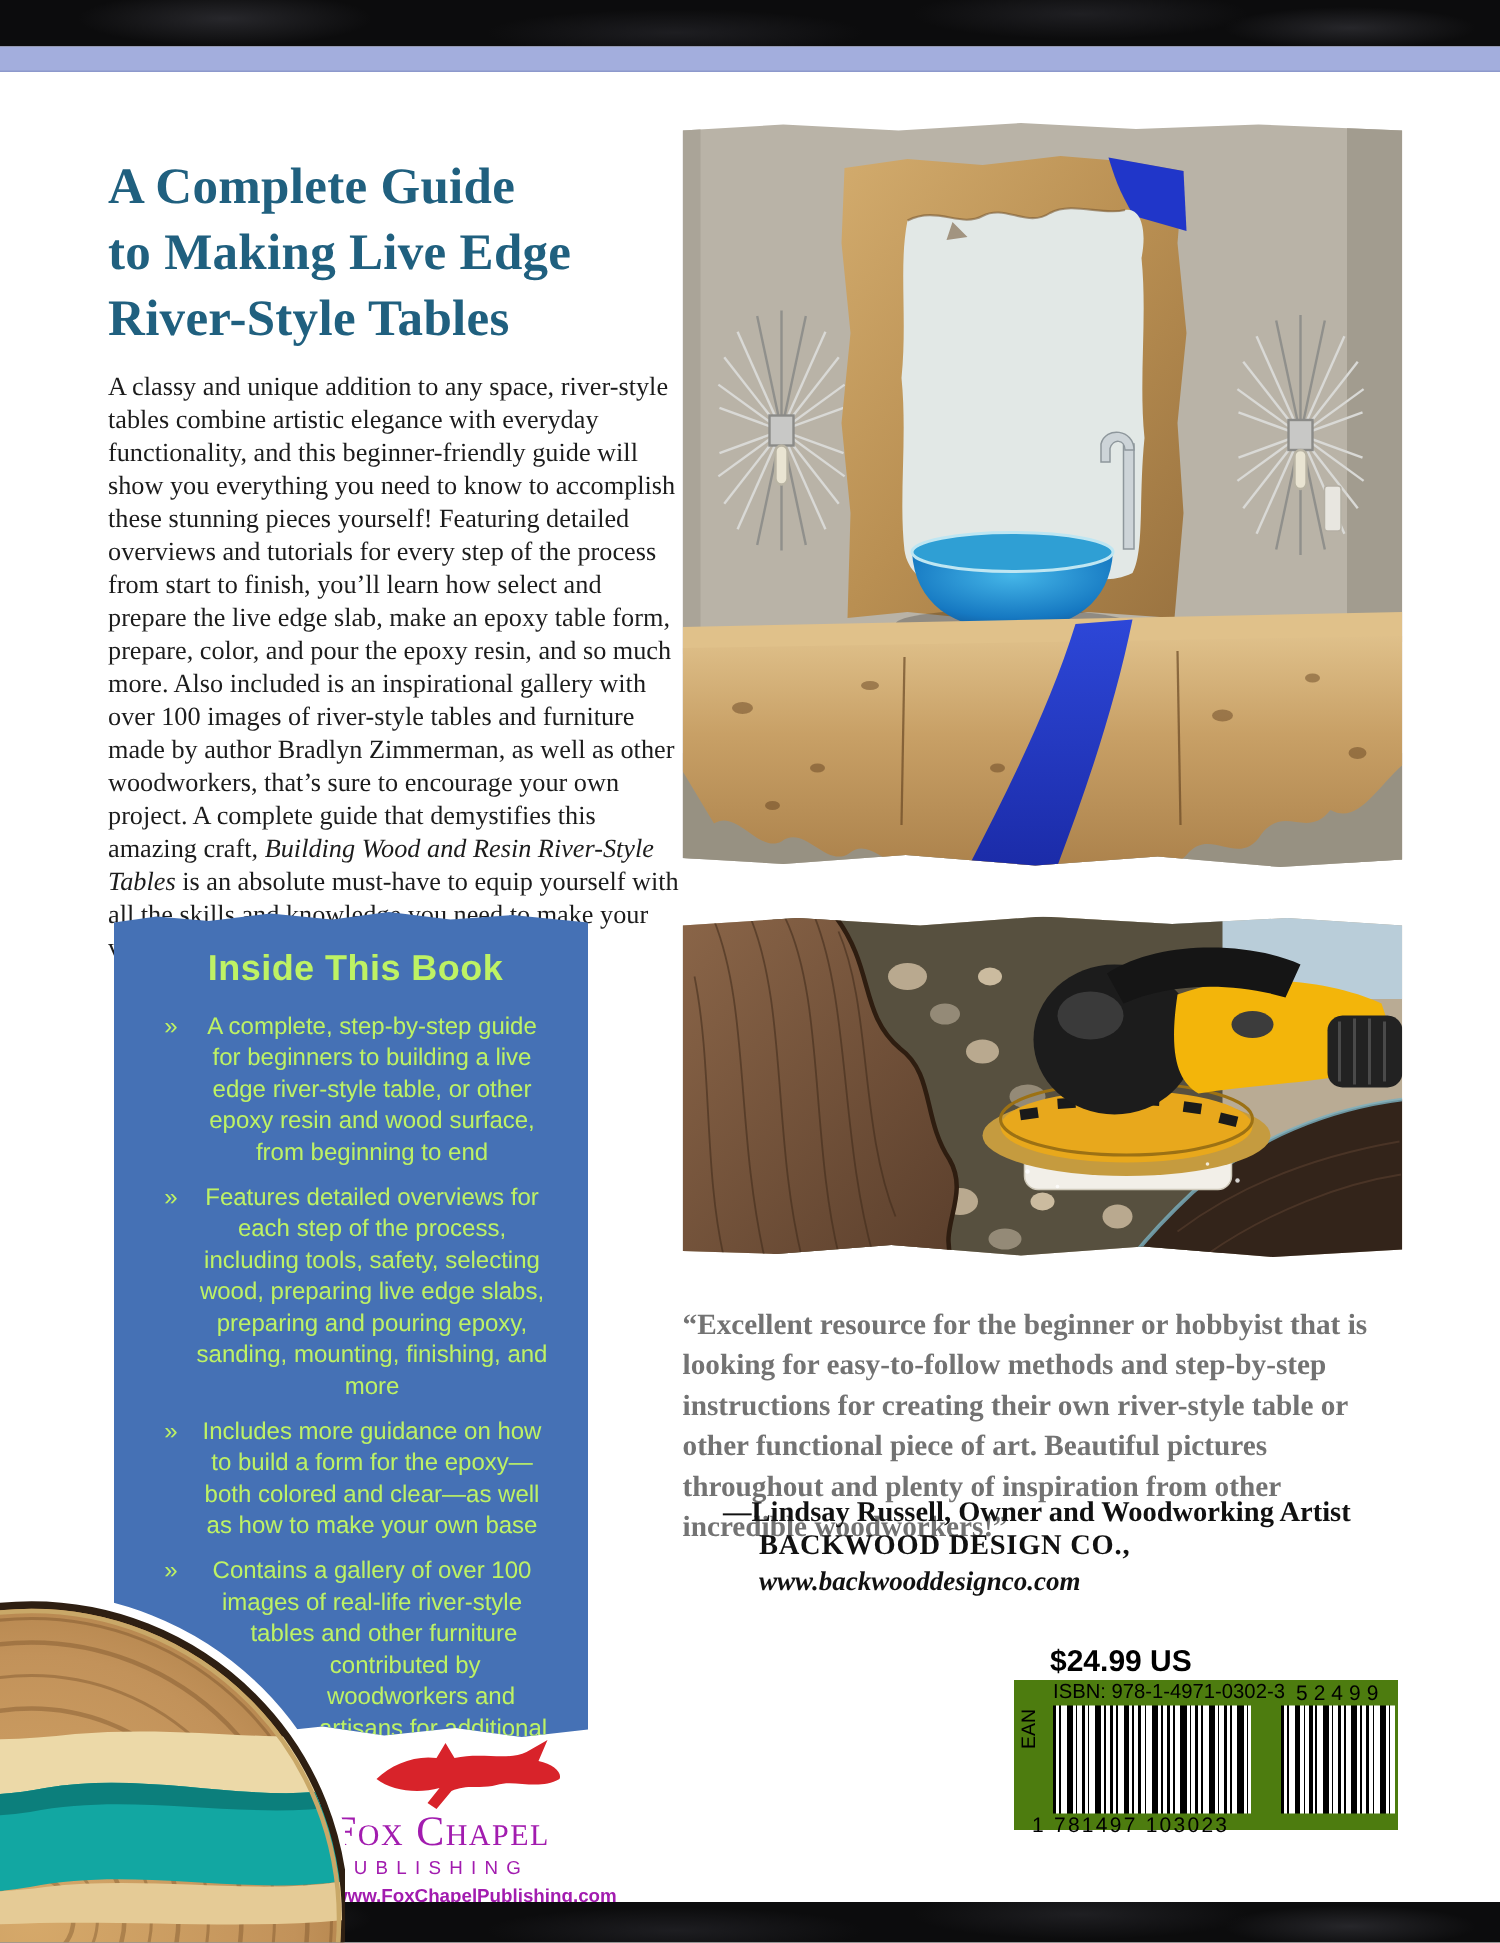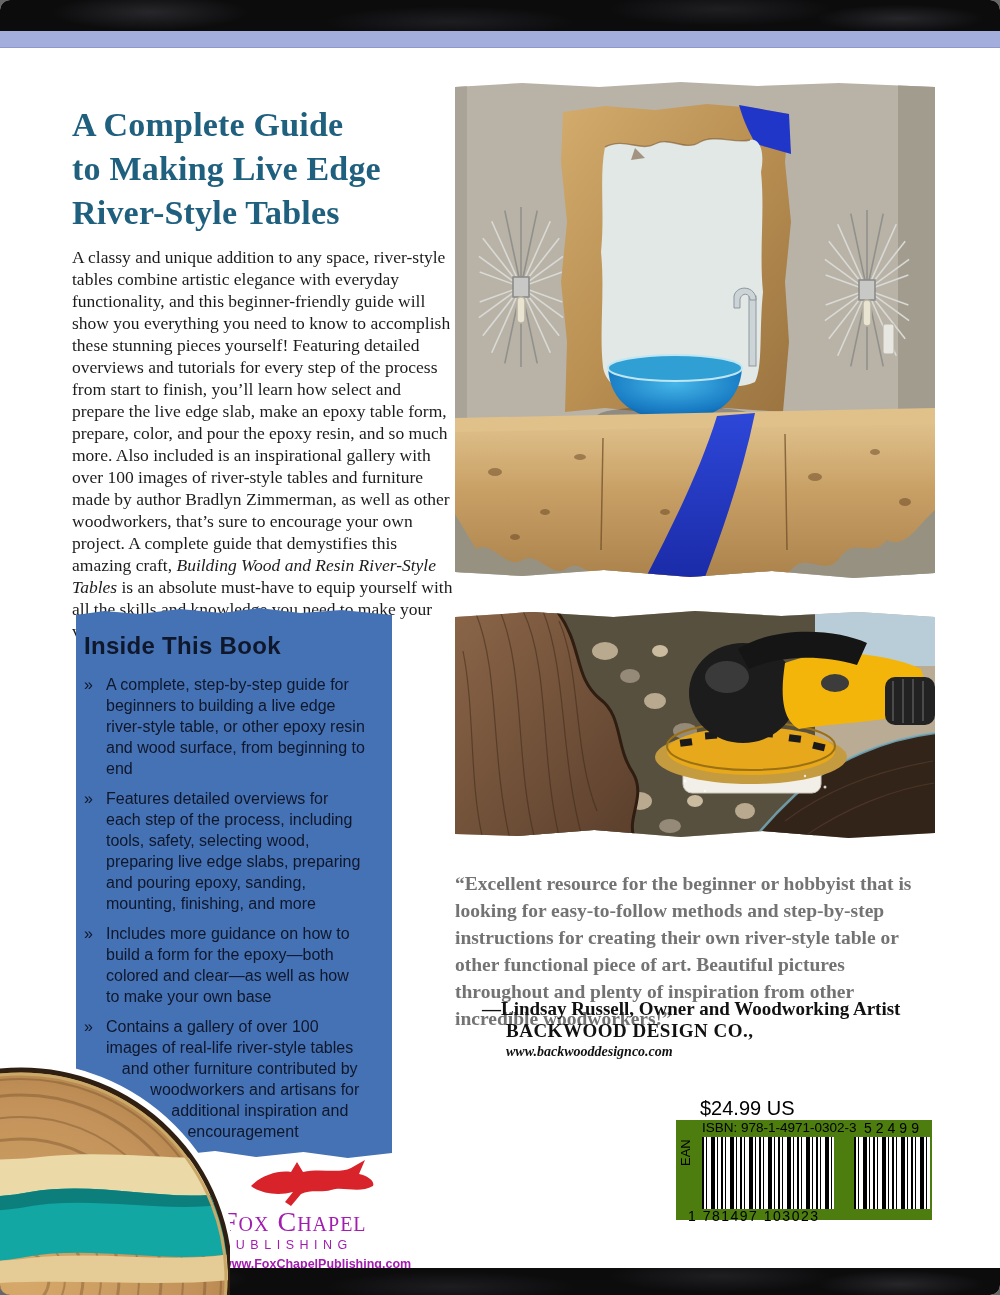--- a/index.html
+++ b/index.html
@@ -1,20 +1,19 @@
 <!DOCTYPE html>
 <html><head>
 <meta charset="utf-8">
 <style>
   html,body{margin:0;padding:0;background:#666;}
   #cover{
     position:relative;width:1000px;height:1295px;margin:0 auto;
     background:#ffffff;overflow:hidden;
     font-family:"Liberation Serif",serif;
-    border-radius:10px;
   }
   
   .marble{
     position:absolute;left:0;width:1000px;background:#0c0c0d;
     background-image:
       radial-gradient(140px 26px at 15% 40%, rgba(90,90,100,.35), transparent 70%),
       radial-gradient(180px 22px at 45% 70%, rgba(70,70,80,.30), transparent 70%),
       radial-gradient(160px 24px at 72% 30%, rgba(80,80,90,.28), transparent 70%),
       radial-gradient(120px 20px at 90% 60%, rgba(95,95,105,.32), transparent 70%);
   }
@@ -30,27 +29,28 @@
   }
   #description{
     position:absolute;left:72px;top:228px;width:384px;
     font-size:17.5px;line-height:22px;color:#1c1c1c;
   }
   #description .ital{font-style:italic;}
 
   
   #inside-box{
     position:absolute;left:76px;top:608px;width:316px;height:552px;
-    background:#4571b5;color:#0f172a;
+    background:#4571b5;color:#bef264;
     font-family:"Liberation Sans",sans-serif;
-    padding:24px 26px 0 8px;box-sizing:border-box;
+    padding:24px 26px 0 32px;box-sizing:border-box;
     clip-path:polygon(0 7px,9% 3px,20% 6px,33% 1px,46% 5px,58% 0,71% 5px,84% 2px,100% 7px,
                       100% calc(100% - 7px),86% calc(100% - 2px),72% calc(100% - 8px),
                       57% calc(100% - 3px),44% calc(100% - 9px),29% calc(100% - 4px),
                       14% calc(100% - 10px),0 calc(100% - 4px));
+    text-align:center;
   }
   #inside-heading{font-size:24px;font-weight:bold;letter-spacing:.3px;margin:0 0 14px 0;}
   .bullet{display:flex;gap:10px;margin-bottom:9px;}
   .bullet .mk{flex:0 0 12px;font-size:16px;line-height:21px;}
   .bullet .btext{font-size:16px;line-height:21px;}
   .wrap-spacer{float:left;width:90px;height:130px;shape-outside:circle(215px at -97px 246px);}
 
   
   .photo{position:absolute;left:455px;width:480px;box-shadow:0 1px 5px rgba(0,0,0,.25);}
   #photo-vanity{top:82px;height:497px;
@@ -63,26 +63,26 @@
                       47% calc(100% - 3px),29% calc(100% - 10px),13% calc(100% - 4px),0 calc(100% - 6px));}
 
   
   #quote{
     position:absolute;left:455px;top:850px;width:484px;
     font-size:19.5px;line-height:27px;font-weight:bold;color:#737373;
   }
   #attribution{position:absolute;left:482px;top:998px;color:#111;}
   #attr-name{font-size:19px;font-weight:bold;}
   #attr-co{font-size:19px;font-weight:bold;margin-left:24px;letter-spacing:.5px;}
-  #attr-url{font-size:14px;font-style:italic;margin-left:24px;margin-top:2px;font-weight:bold;}
+  #attr-url{font-size:18px;font-style:italic;margin-left:24px;margin-top:2px;font-weight:bold;}
 
   
   #price{
     position:absolute;left:700px;top:1097px;
-    font-family:"Liberation Sans",sans-serif;font-weight:normal;font-size:20px;color:#000;text-align:right;
+    font-family:"Liberation Sans",sans-serif;font-weight:bold;font-size:20px;color:#000;text-align:right;
   }
   #barcode-block{position:absolute;left:676px;top:1120px;width:256px;height:100px;background:#4d7c0f;font-family:"Liberation Sans",sans-serif;}
   #isbn-label{position:absolute;left:26px;top:0;font-size:13.5px;color:#000;}
   #ean-label{position:absolute;left:2px;top:28px;font-size:13px;color:#000;transform:rotate(-90deg) translate(-18px,0);transform-origin:left top;}
   .bars{position:absolute;background:
       repeating-linear-gradient(90deg,#000 0 2px,#fff 2px 4px,#000 4px 5px,#fff 5px 9px,
                                 #000 9px 13px,#fff 13px 15px,#000 15px 16px,#fff 16px 19px);}
   #bars-main{left:26px;top:17px;width:132px;height:72px;}
   #bars-supp{left:178px;top:17px;width:76px;height:72px;}
   #digits-main{position:absolute;left:12px;top:88px;font-size:14px;letter-spacing:1.5px;color:#000;}

